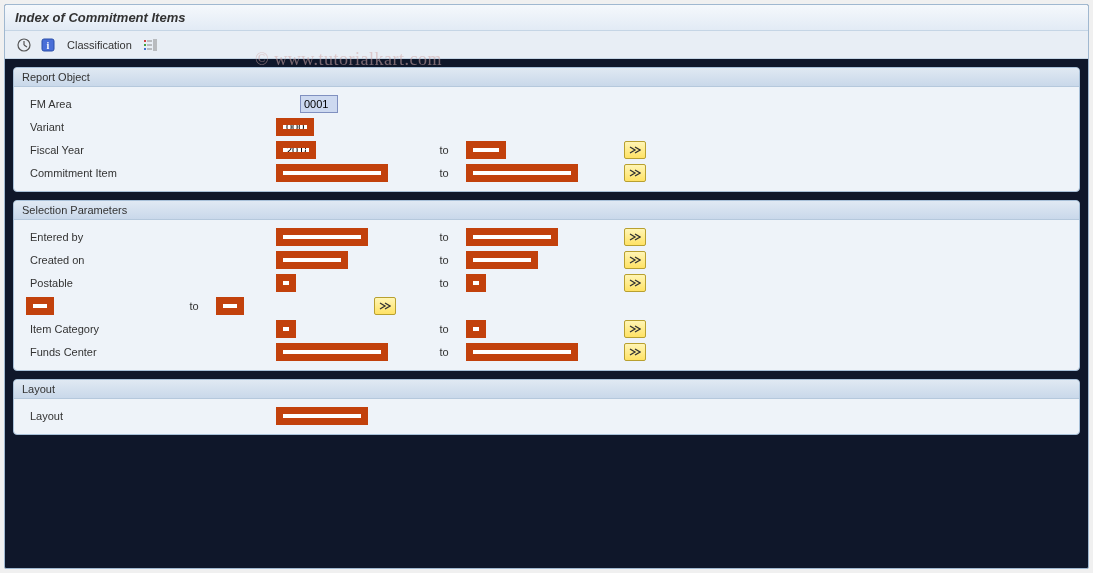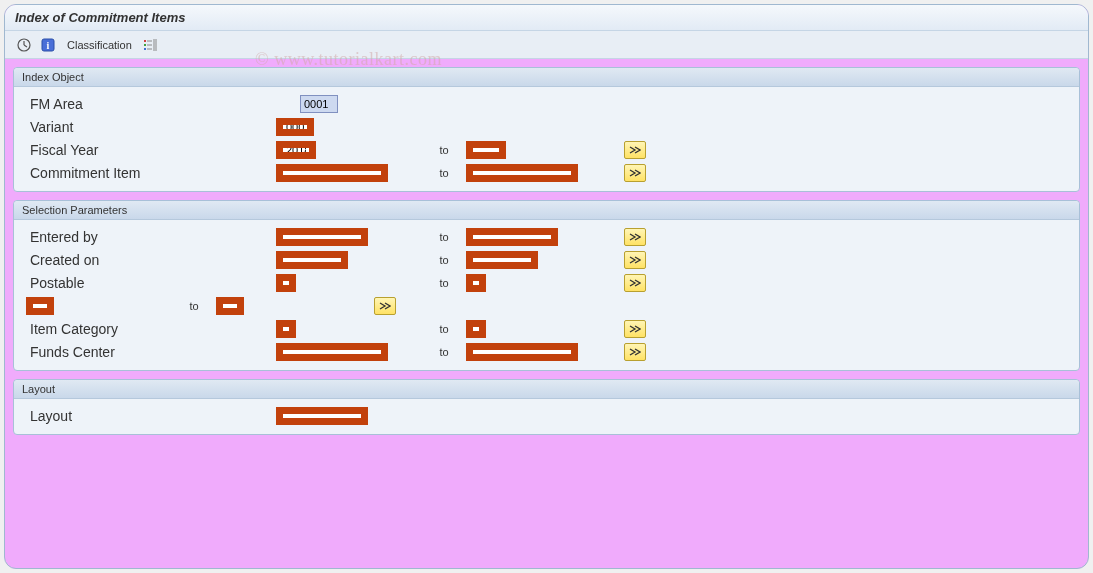--- a/index.html
+++ b/index.html
@@ -9,23 +9,23 @@
     }
     body {
       font-family: Arial, sans-serif;
       font-size: 11px;
       background: #f0f0f0;
       width: 1093px;
       height: 573px;
       overflow: hidden;
     }
     .window {
-      background: #f0abfc;
+      background: #0f172a;
       border: 1px solid #a0b8d0;
-      border-radius: 12px;
+      border-radius: 2px;
       margin: 4px;
       height: calc(100% - 8px);
       overflow: hidden;
     }
     .title-bar {
       background: linear-gradient(to bottom, #f5f8fc 0%, #e2ebf5 100%);
       padding: 5px 10px;
       border-bottom: 1px solid #c5d5e5;
     }
     .title-bar .title {
@@ -89,21 +89,21 @@
       padding: 6px 12px;
     }
     .form-row {
       display: flex;
       align-items: center;
       height: 22px;
       margin-bottom: 1px;
     }
     .form-label {
       width: 250px;
-      font-size: 14px;
+      font-size: 11px;
       color: #333;
       padding-left: 4px;
     }
     .form-input-cell {
       width: 140px;
       display: flex;
     }
     .to-label {
       width: 50px;
       text-align: center;
@@ -183,21 +183,21 @@
         <line x1="11" y1="1" x2="11" y2="13" stroke="#888"></line>
         <line x1="13" y1="1" x2="13" y2="13" stroke="#888"></line>
       </svg>
     </span>
     <span class="watermark">© www.tutorialkart.com</span>
   </div>
 
   <div class="content">
 
     <div class="group">
-      <div class="group-header">Index Object</div>
+      <div class="group-header">Report Object</div>
       <div class="group-body">
         <div class="form-row">
           <div class="form-label">FM Area</div>
           <div class="form-input-cell">
             <input type="text" class="w-xs input-highlight" value="0001" style="">
           </div>
         </div>
         <div class="form-row">
           <div class="form-label">Variant</div>
           <div class="form-input-cell">

